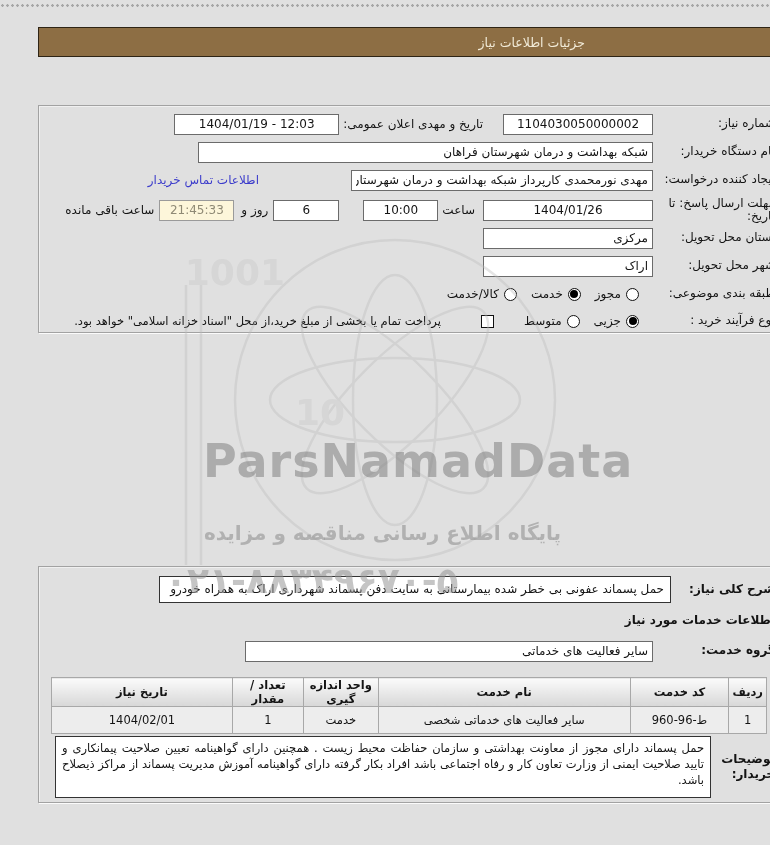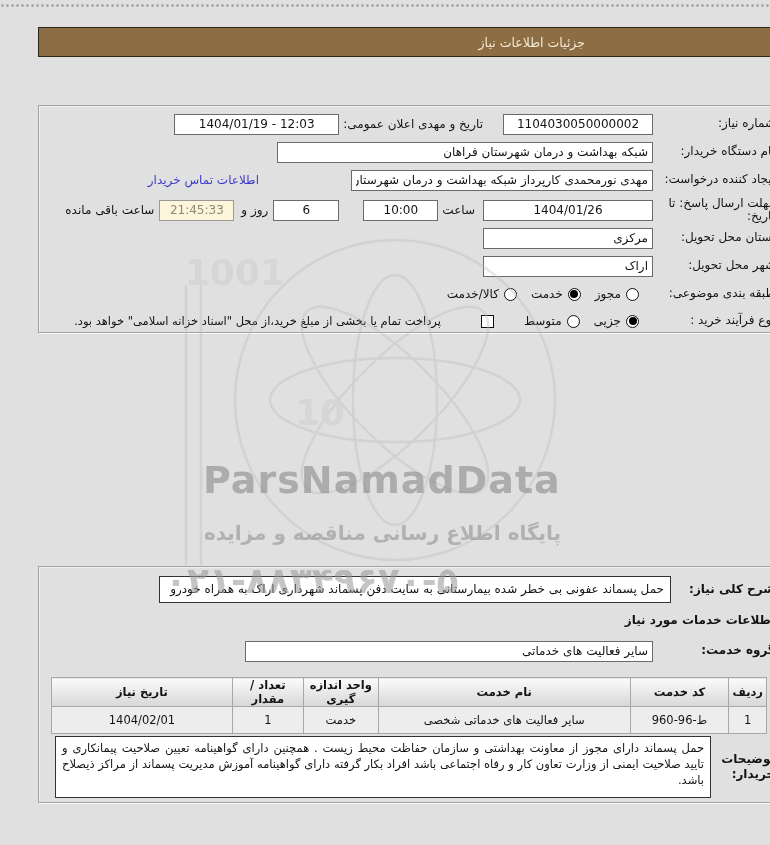--- a/index.html
+++ b/index.html
@@ -40,21 +40,21 @@
             font-size:11.5px;line-height:16px;text-align:justify;overflow:hidden;}
   
   table.svc{position:absolute;top:110px;right:14px;width:716px;border-collapse:collapse;
             direction:rtl;font-size:11.5px;}
   table.svc th,table.svc td{border:1px solid #a8a8a8;text-align:center;height:26px;padding:0 3px;}
   table.svc th{background:linear-gradient(#fbfbfb,#d7d7d7);font-weight:bold;}
   table.svc td{background:#ededed;}
   
   .wm{position:absolute;pointer-events:none;z-index:40;}
   .wm-flower{top:175px;left:140px;opacity:.38;}
-  .wm-brand{top:458px;left:203px;font-size:38px;font-weight:bold;letter-spacing:1px;
+  .wm-brand{top:434px;left:203px;font-size:46px;font-weight:bold;letter-spacing:1px;
             color:rgba(120,120,120,.5);direction:ltr;}
   .wm-site{top:521px;left:190px;width:385px;text-align:center;font-size:20px;font-weight:bold;
            color:rgba(145,145,145,.6);}
   .wm-phone{top:560px;left:165px;font-size:36px;font-weight:bold;letter-spacing:3px;
             color:rgba(150,150,150,.55);}
   .z{position:relative;z-index:10;}
 </style>
 </head>
 <body>
 
@@ -73,21 +73,21 @@
         <span dir="ltr">1104030050000002</span>
       </div>
       <span style="margin:0 20px 0 4px;white-space:nowrap;">تاریخ و مهدی اعلان عمومی:</span>
       <div class="ibox center" style="width:165px;">
         <span dir="ltr">1404/01/19 - 12:03</span>
       </div>
     </div>
 
     <div class="frow" style="top:34px;height:24px;">
       <span class="lbl">نام دستگاه خریدار:</span>
-      <div class="ibox" style="width:376px;">
+      <div class="ibox" style="width:455px;">
         <span>شبکه بهداشت و درمان شهرستان فراهان</span>
       </div>
     </div>
 
     <div class="frow" style="top:62px;height:24px;">
       <span class="lbl">ایجاد کننده درخواست:</span>
       <div class="ibox" style="width:302px;">
         <span>مهدی نورمحمدی کارپرداز شبکه بهداشت و درمان شهرستان فراهان</span>
       </div>
       <a class="link" style="margin-right:92px;">اطلاعات تماس خریدار</a>

